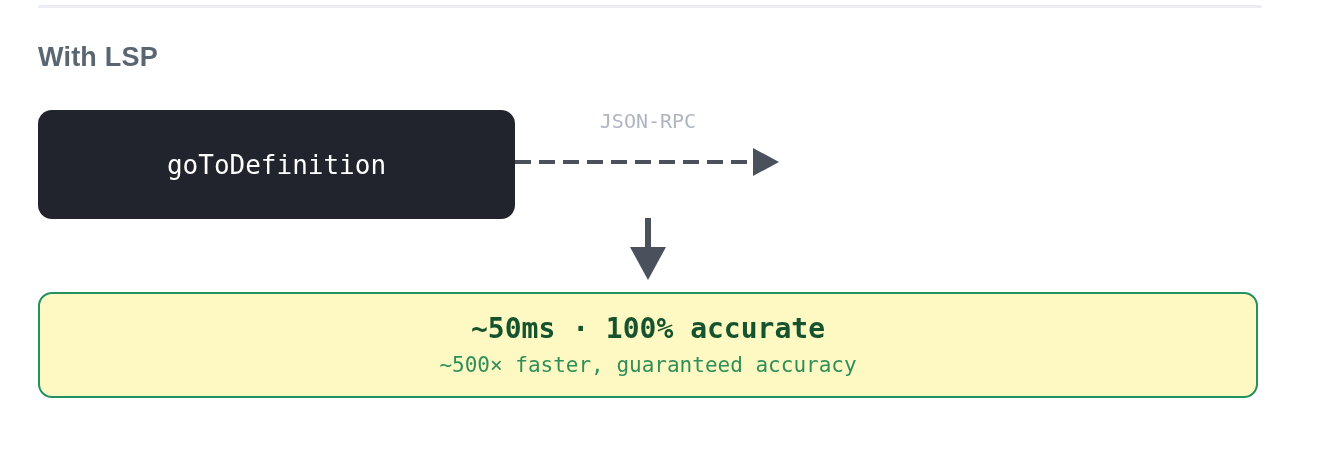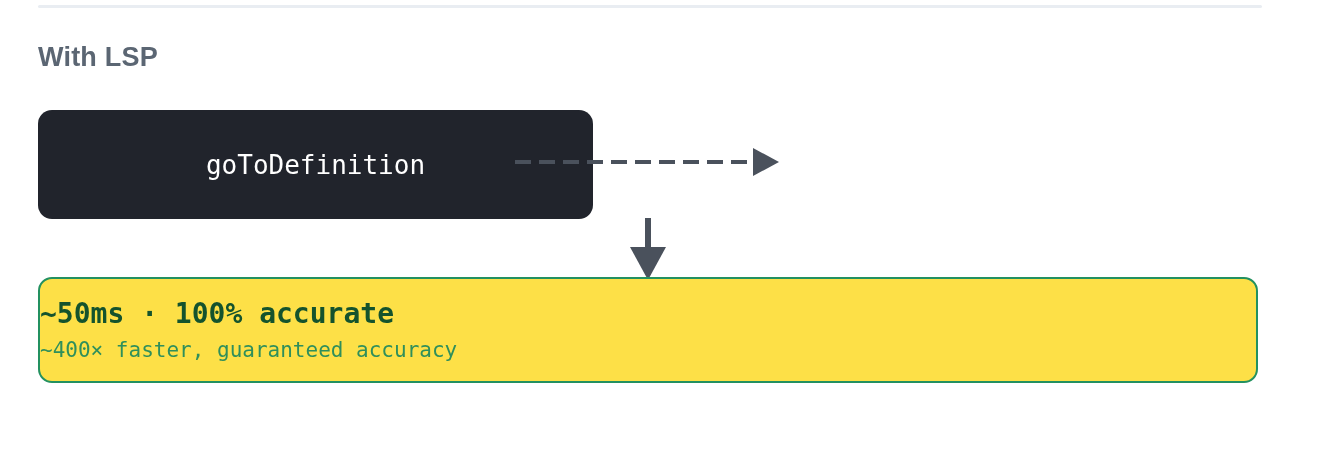--- a/index.html
+++ b/index.html
@@ -55,21 +55,21 @@
     box-sizing: border-box;
     display: flex;
     flex-direction: column;
     align-items: center;
     justify-content: center;
     font-family: "DejaVu Sans Mono", monospace;
   }
   .node-left {
     left: 38px;
     top: 110px;
-    width: 555px;
+    width: 477px;
     height: 109px;
   }
   .node-right {
     left: 798px;
     top: 110px;
     width: 460px;
     height: 109px;
   }
   .node-title {
     font-size: 26px;
@@ -140,29 +140,30 @@
     height: 0;
     border-top: 33px solid #4a515c;
     border-left: 18px solid transparent;
     border-right: 18px solid transparent;
   }
 
   
   .result {
     position: absolute;
     left: 38px;
-    top: 277px;
+    top: 292px;
     width: 1220px;
     height: 106px;
     box-sizing: border-box;
-    background: #fde047;
+    background: #fef9c3;
     border: 2px solid #239160;
     border-radius: 14px;
     display: flex;
     flex-direction: column;
+    align-items: center;
     justify-content: center;
     font-family: "DejaVu Sans Mono", monospace;
   }
   .result-main {
     font-size: 28px;
     font-weight: bold;
     color: #14532d;
     line-height: 36px;
     white-space: nowrap;
   }
@@ -180,25 +181,26 @@
 <div class="page">
 
   <div class="top-divider"></div>
 
   <div class="section-title">With LSP</div>
 
   <div class="node node-left">
     <div class="node-title">goToDefinition</div>
   </div>
 
+  <div class="conn-label">JSON-RPC</div>
   <div class="dash-line"></div>
   <div class="dash-arrowhead"></div>
 
 
   <div class="v-line"></div>
   <div class="v-arrowhead"></div>
 
   <div class="result">
     <div class="result-main">~50ms · 100% accurate</div>
-    <div class="result-sub">~400× faster, guaranteed accuracy</div>
+    <div class="result-sub">~500× faster, guaranteed accuracy</div>
   </div>
 
 </div>
 
 </body></html>

